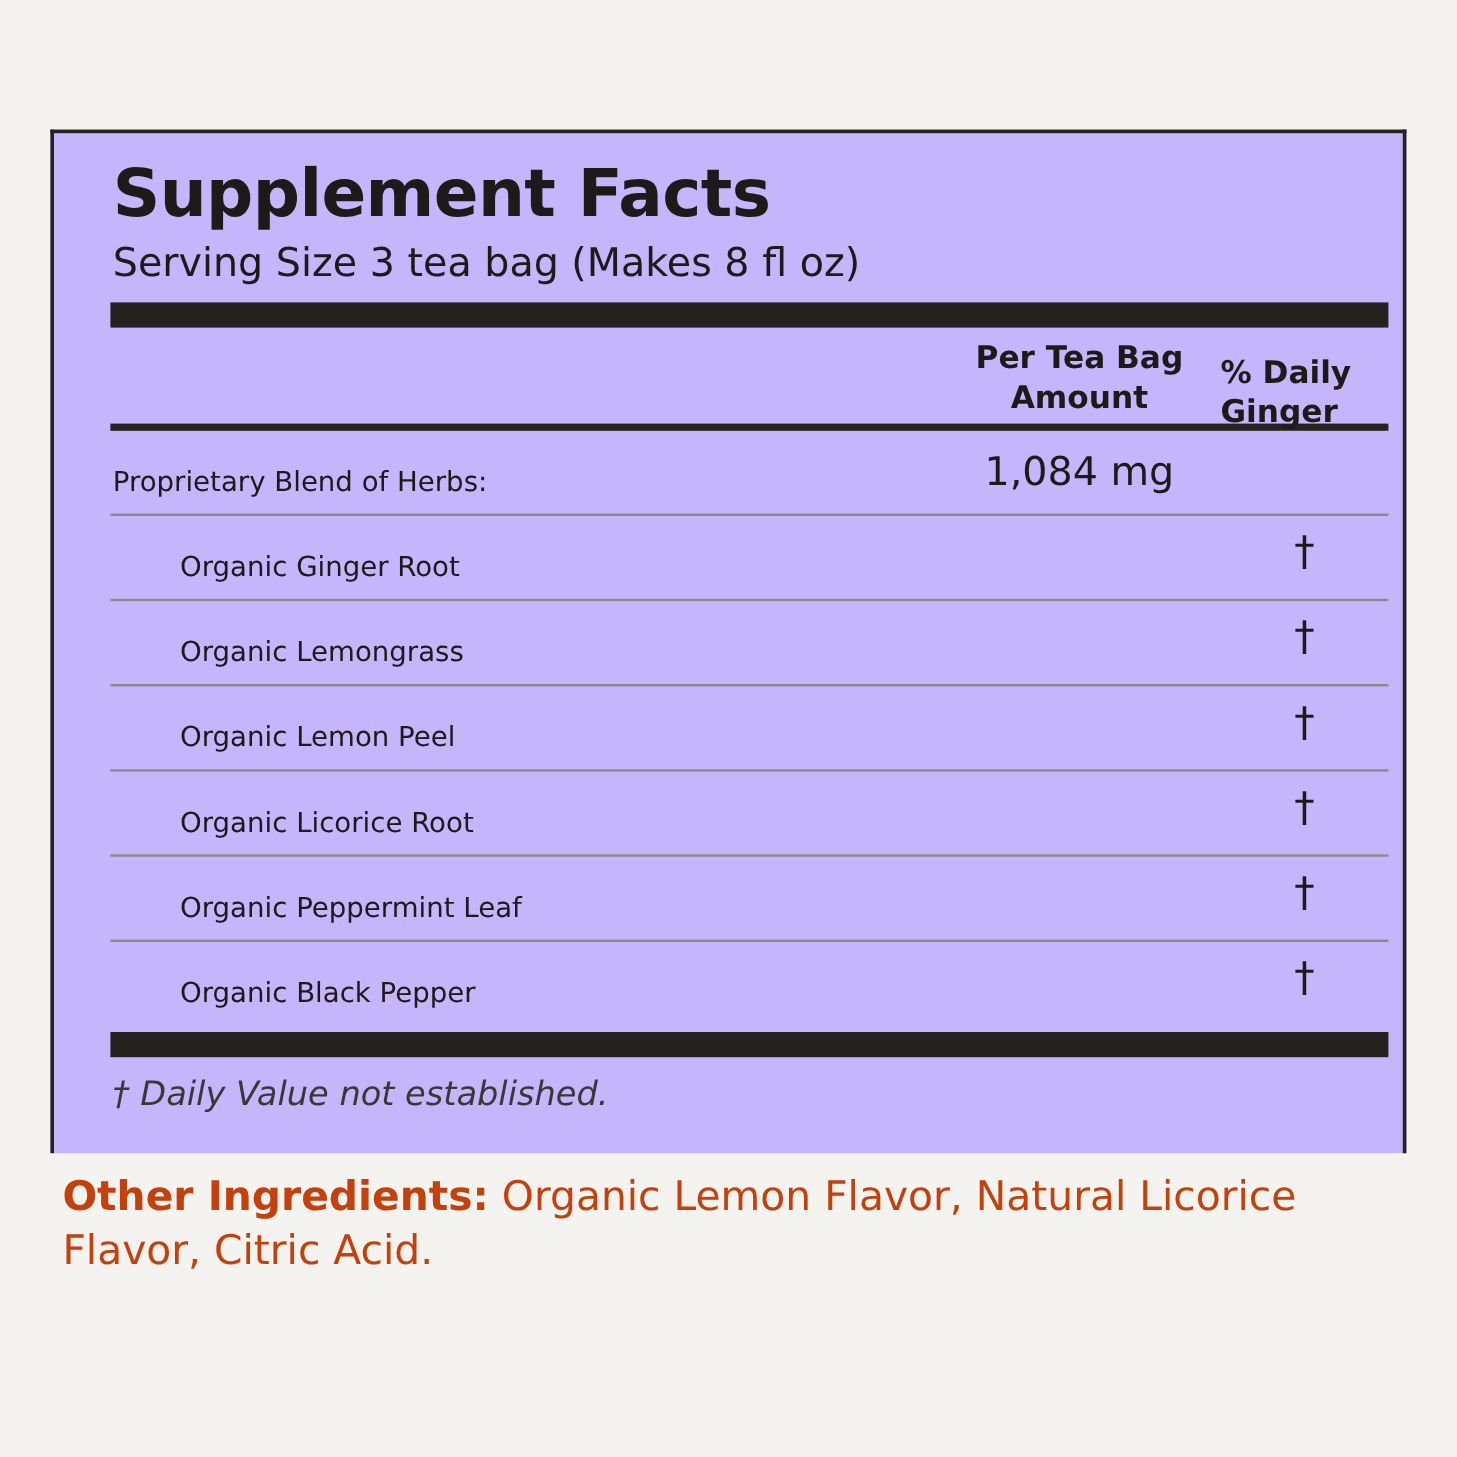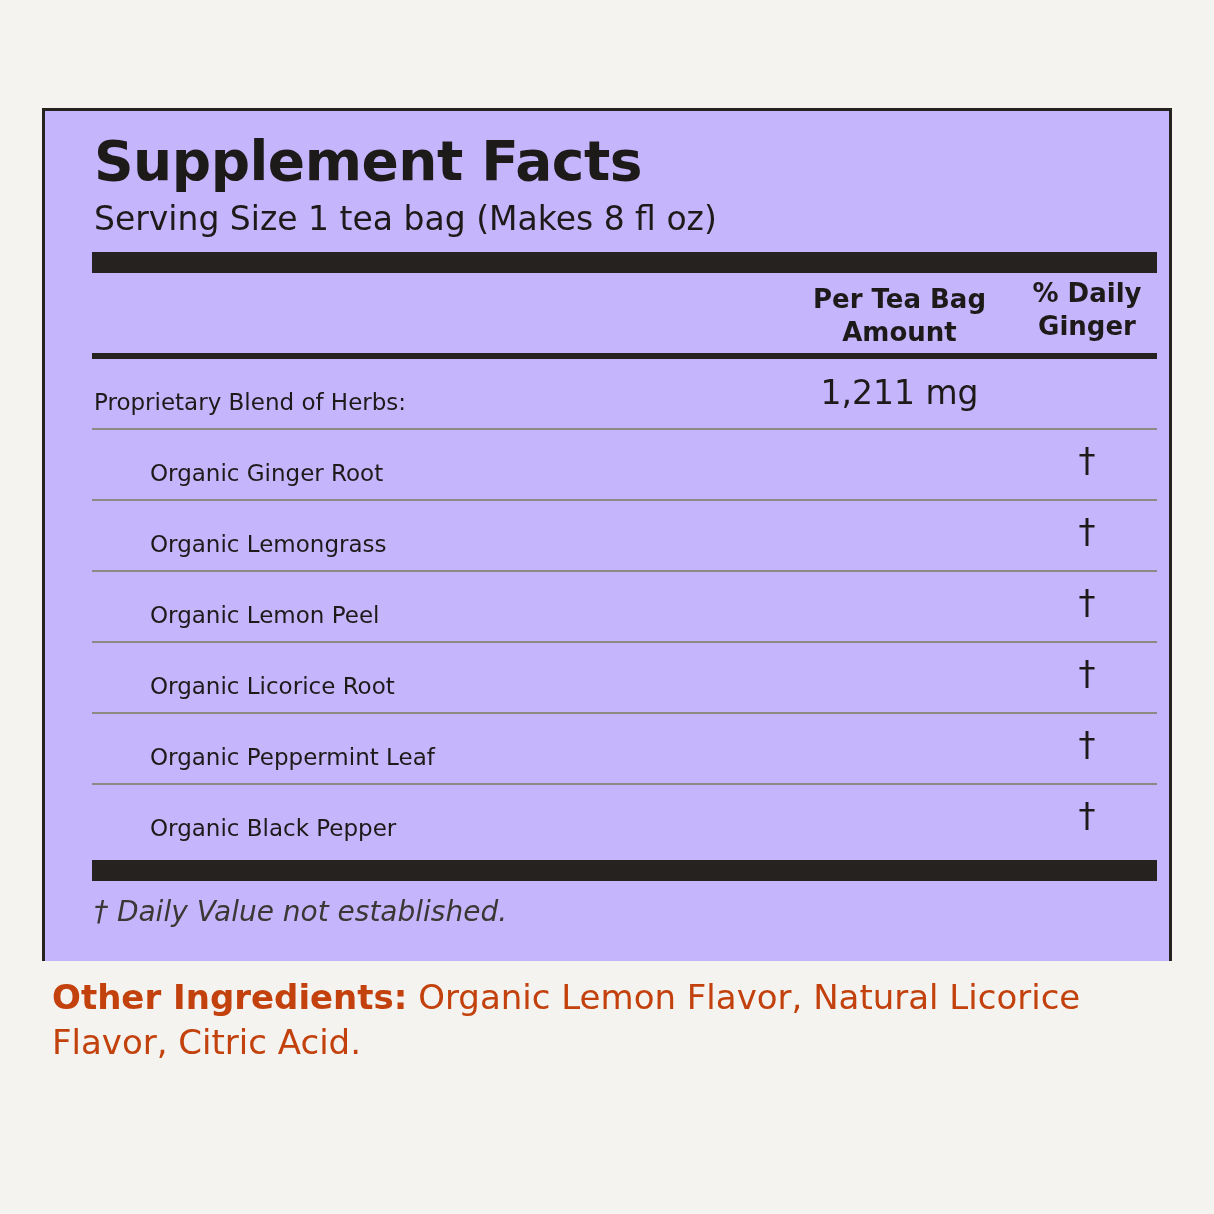--- a/index.html
+++ b/index.html
@@ -87,23 +87,23 @@
     top: 10px;
     width: 215px;
     text-align: center;
     font-size: 26px;
     line-height: 1.25;
     font-weight: bold;
   }
   .col-head .dv {
     position: absolute;
     left: 925px;
-    top: 4px;
+    top: 22px;
     width: 140px;
-    text-align: center;
+    text-align: left;
     font-size: 26px;
     line-height: 1.25;
     font-weight: bold;
   }
 
   
   .row {
     position: relative;
     width: 1065px;
     height: 69px;
@@ -160,40 +160,40 @@
 </style>
 </head>
 <body>
 
 <div class="page">
 
   <div class="panel">
     <div class="panel-inner">
 
       <div class="title">Supplement Facts</div>
-      <div class="serving">Serving Size 1 tea bag (Makes 8 fl oz)</div>
+      <div class="serving">Serving Size 3 tea bag (Makes 8 fl oz)</div>
 
       <div class="rule-thick"></div>
 
       <div class="col-head">
         <div class="amount">
           <div>Per Tea Bag</div>
           <div>Amount</div>
         </div>
         <div class="dv">
           <div>% Daily</div>
           <div>Ginger</div>
         </div>
       </div>
 
       <div class="rule-medium"></div>
 
       <div class="row">
         <div class="name">Proprietary Blend of Herbs:</div>
-        <div class="amt">1,211 mg</div>
+        <div class="amt">1,084 mg</div>
         <div class="dagger"></div>
       </div>
       <div class="rule-thin"></div>
 
       <div class="row indent">
         <div class="name">Organic Ginger Root</div>
         <div class="amt"></div>
         <div class="dagger">†</div>
       </div>
       <div class="rule-thin"></div>

